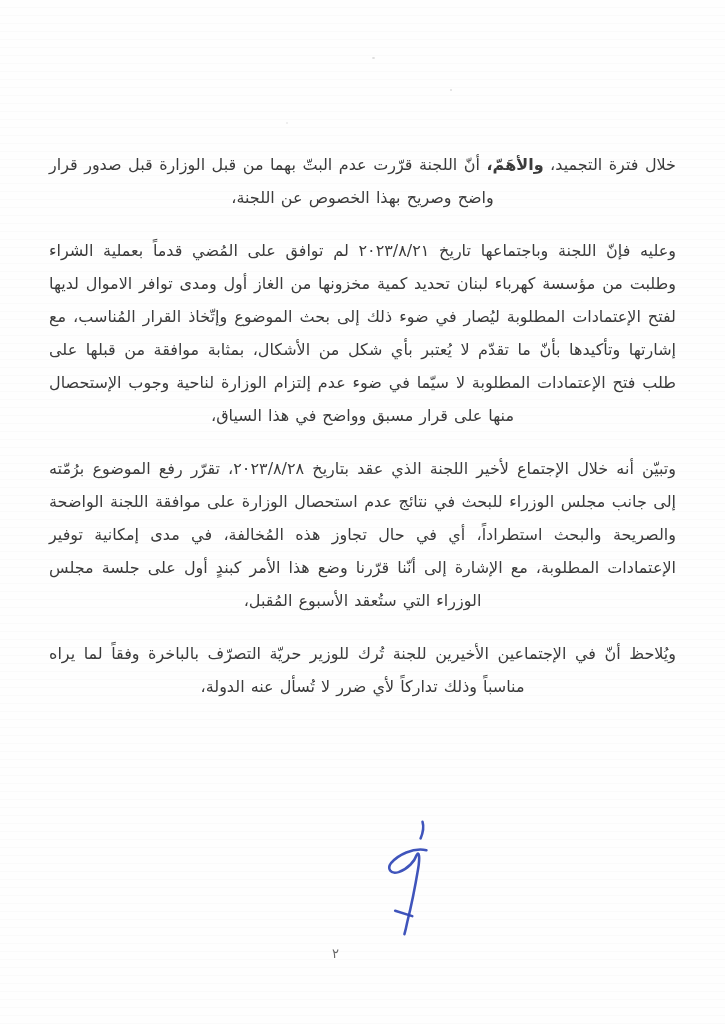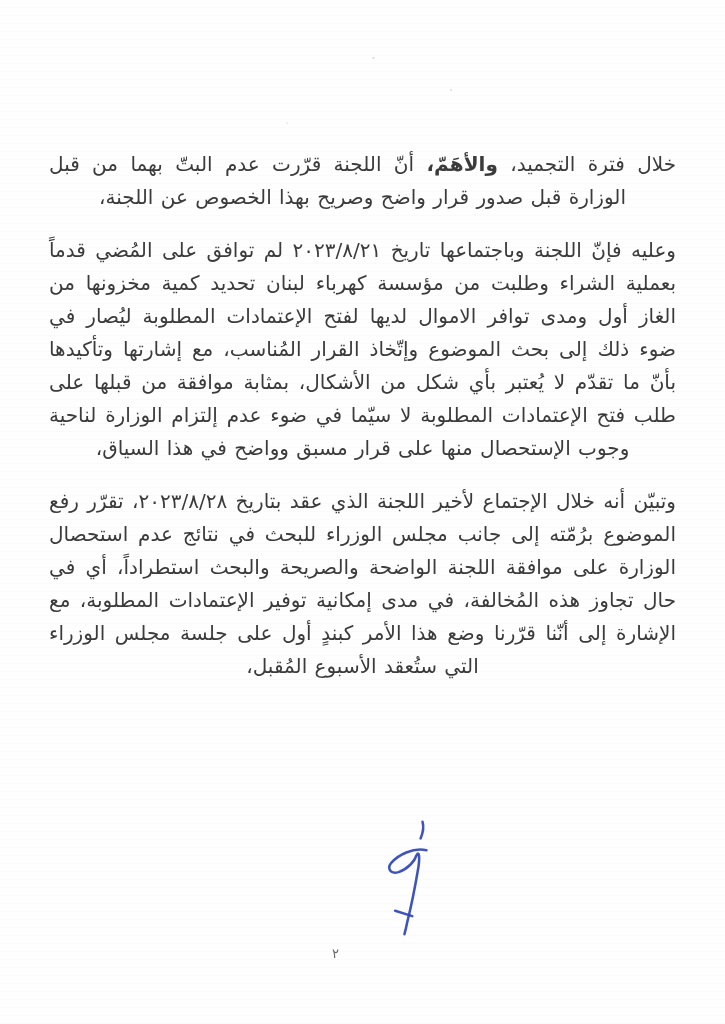--- a/index.html
+++ b/index.html
@@ -23,21 +23,21 @@
   .text-block {
     position: absolute;
     top: 148px;
     right: 49px;
     left: 49px;
     direction: rtl;
     unicode-bidi: embed;
     text-align: justify;
     text-align-last: center;
     color: #3b3b3b;
-    font-size: 20px;
+    font-size: 16px;
     line-height: 33px;
     word-spacing: 1px;
   }
   .para {
     margin: 0 0 20px 0;
     padding: 0;
   }
   .bold {
     font-weight: bold;
   }
@@ -81,20 +81,21 @@
 <div class="page">
 
   <div class="speck s1"></div>
   <div class="speck s2"></div>
   <div class="speck s3"></div>
 
   <div class="text-block" style="color: rgb(59, 59, 59);">
       <p class="para"><span>خلال فترة التجميد،  </span><span class="bold">والأهَمّ،</span><span> أنّ اللجنة قرّرت عدم البتّ بهما من قبل الوزارة قبل صدور قرار واضح وصريح بهذا الخصوص عن اللجنة،</span></p>
       <p class="para"><span>وعليه فإنّ اللجنة وباجتماعها تاريخ ٢٠٢٣/٨/٢١ لم توافق على المُضي قدماً بعملية الشراء وطلبت من مؤسسة كهرباء لبنان تحديد كمية مخزونها من الغاز أول ومدى توافر الاموال لديها لفتح الإعتمادات المطلوبة ليُصار في ضوء ذلك إلى بحث الموضوع وإتّخاذ القرار المُناسب، مع إشارتها وتأكيدها بأنّ ما تقدّم لا يُعتبر بأي شكل من الأشكال، بمثابة موافقة من قبلها على طلب فتح الإعتمادات المطلوبة لا سيّما في ضوء عدم إلتزام الوزارة لناحية وجوب الإستحصال منها على قرار مسبق وواضح في هذا السياق،</span></p>
       <p class="para"><span>وتبيّن أنه خلال الإجتماع لأخير اللجنة الذي عقد بتاريخ ٢٠٢٣/٨/٢٨، تقرّر رفع الموضوع برُمّته إلى جانب مجلس الوزراء للبحث في نتائج عدم استحصال الوزارة على موافقة اللجنة الواضحة والصريحة والبحث استطراداً، أي في حال تجاوز هذه المُخالفة، في مدى إمكانية توفير الإعتمادات المطلوبة، مع الإشارة إلى أنّنا قرّرنا وضع هذا الأمر كبندٍ أول على جلسة مجلس الوزراء التي ستُعقد الأسبوع المُقبل،</span></p>
+      <p class="para"><span>ويُلاحظ  أنّ في الإجتماعين الأخيرين للجنة تُرك للوزير حريّة التصرّف بالباخرة وفقاً لما يراه مناسباً وذلك تداركاً لأي ضرر لا تُسأل عنه الدولة،</span></p>
     </div>
 
   <svg class="signature" viewBox="0 0 90 135" aria-hidden="true">
     <path d="M 66 10 C 67.5 15, 66.5 21, 64 27" stroke="#2f45b5"></path>
     <path d="M 70 39 C 56 36, 41 44, 34 52 C 29.5 58, 33 64, 41.5 61.5 C 51.5 58, 58 50, 60 44 C 62.5 39.5, 63.5 46, 61.5 58 C 58.5 76, 54.5 96, 50.5 112 C 49.5 117, 48.5 121.5, 47.5 125" stroke="#2f45b5"></path>
     <path d="M 38 101 L 55.5 106.5" stroke="#2f45b5"></path>
   </svg>
 
   <div class="page-number">٢</div>
 

